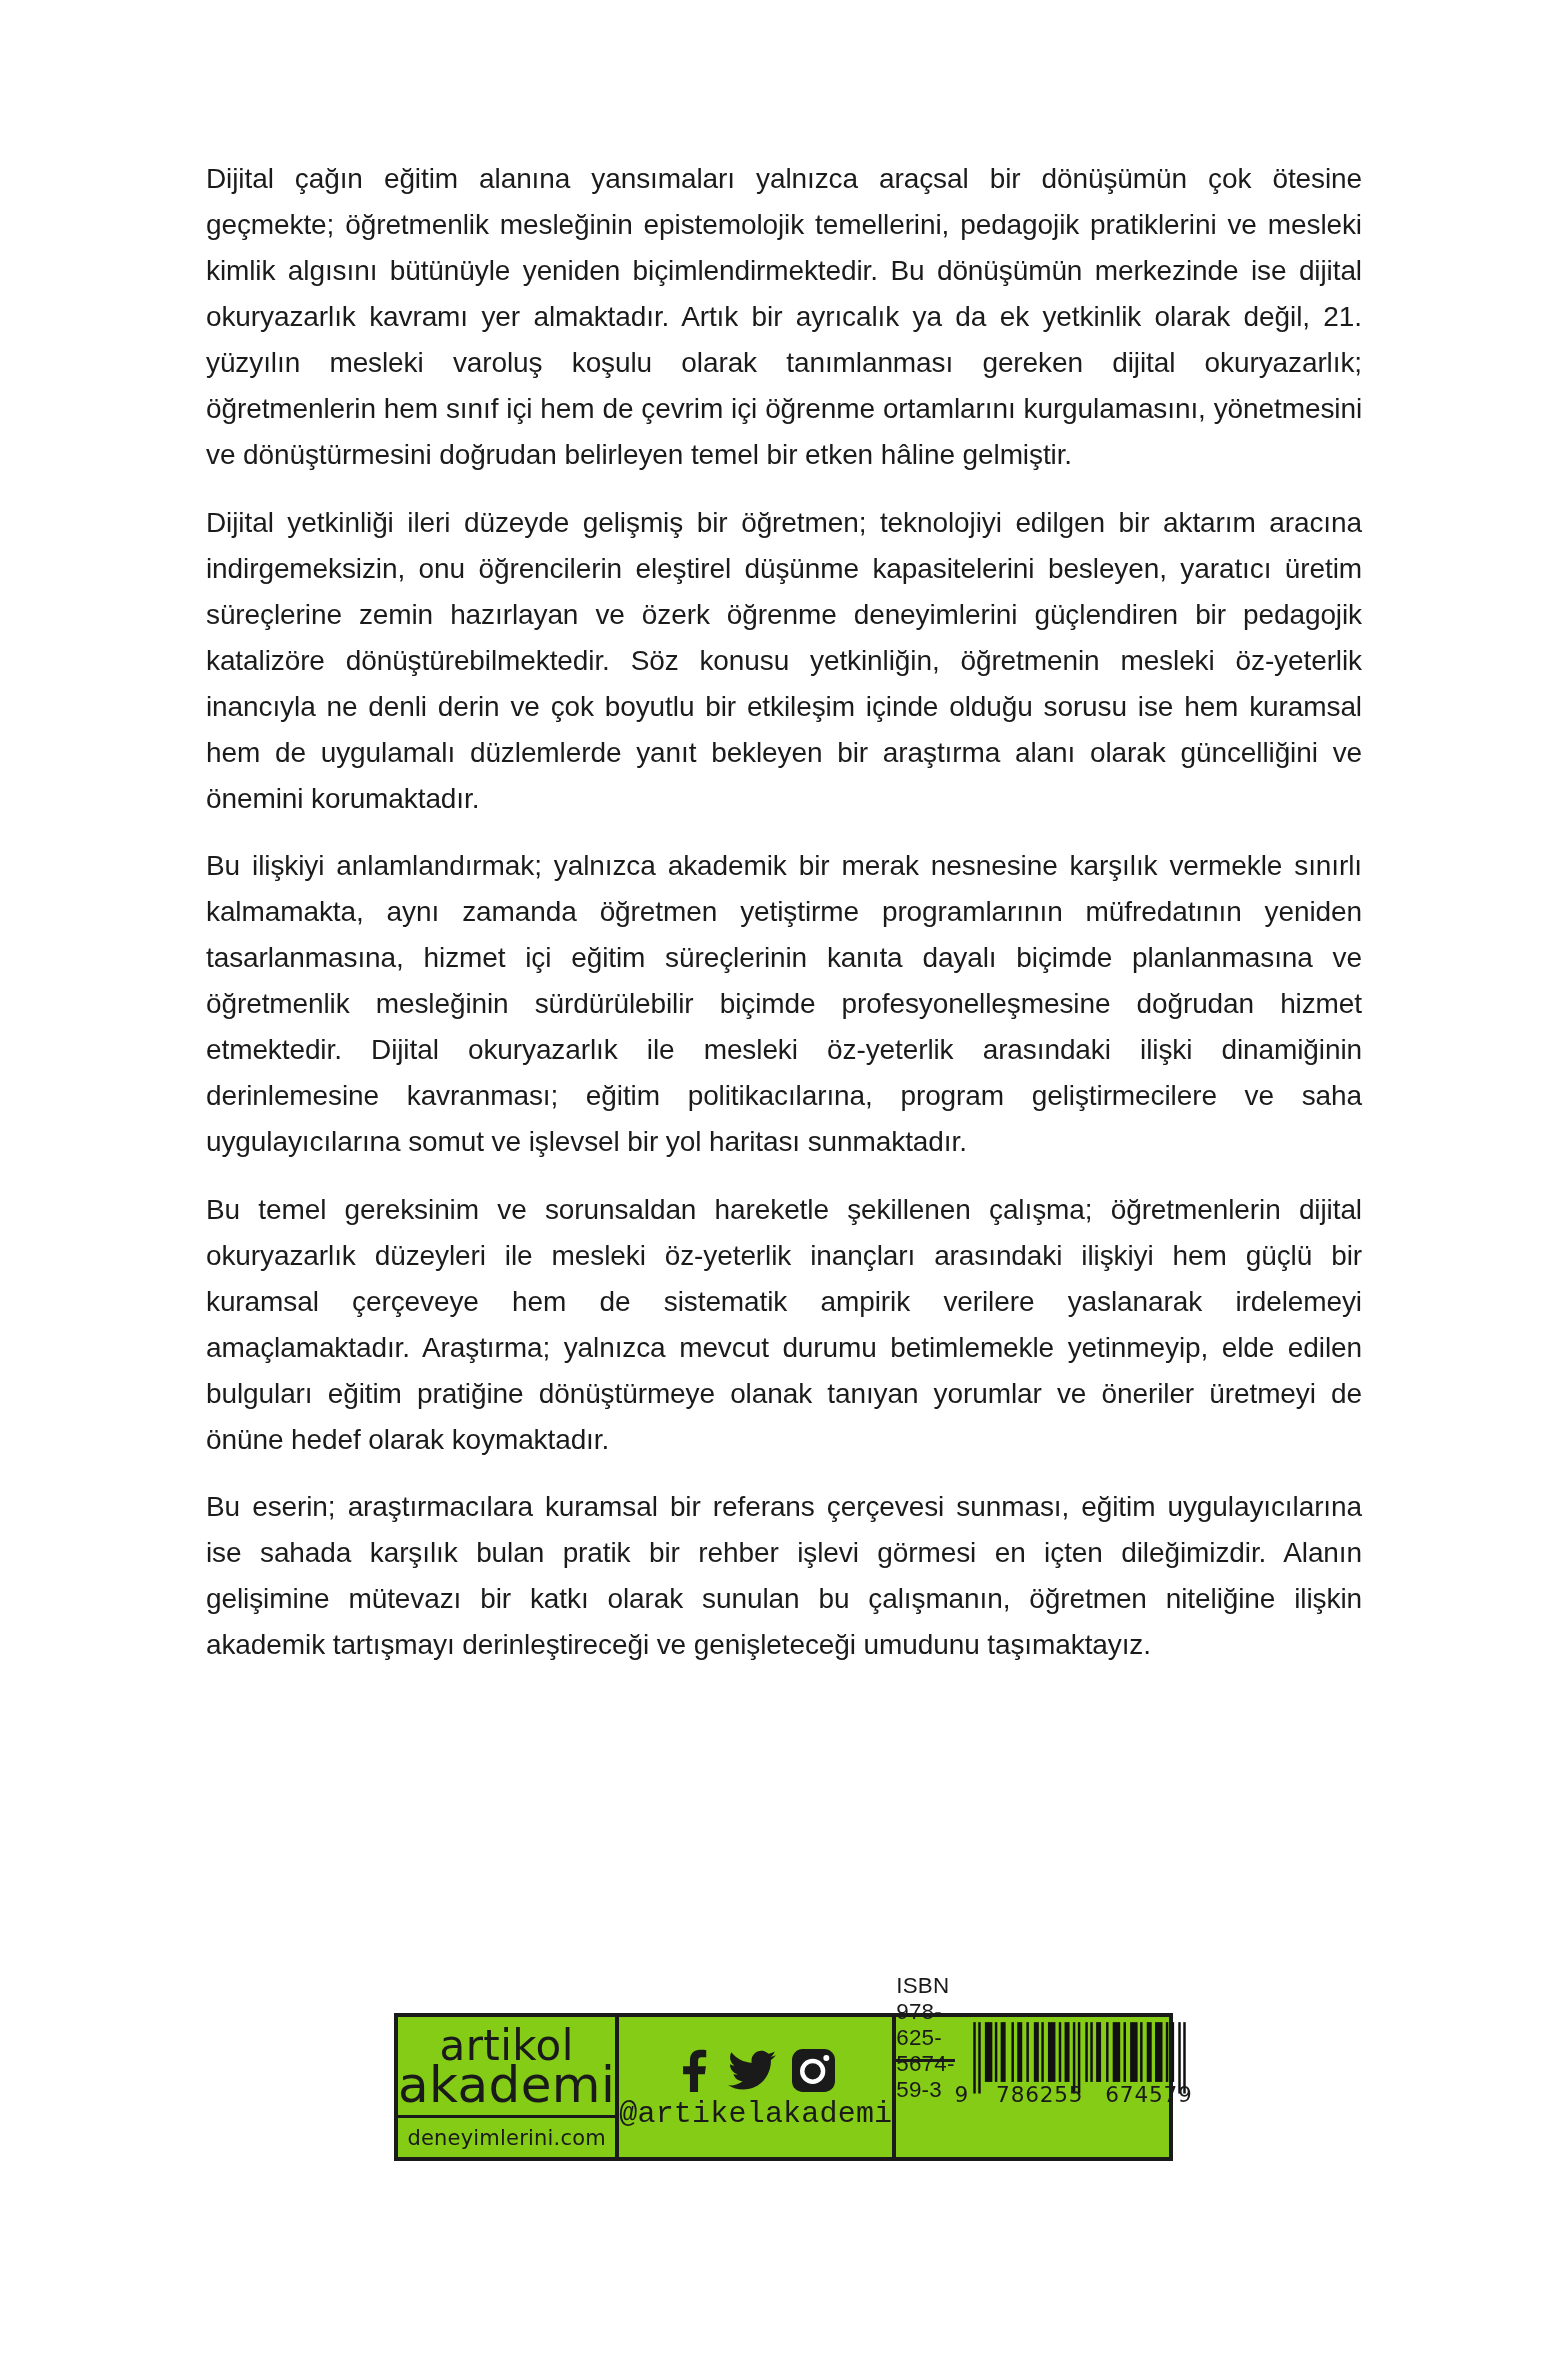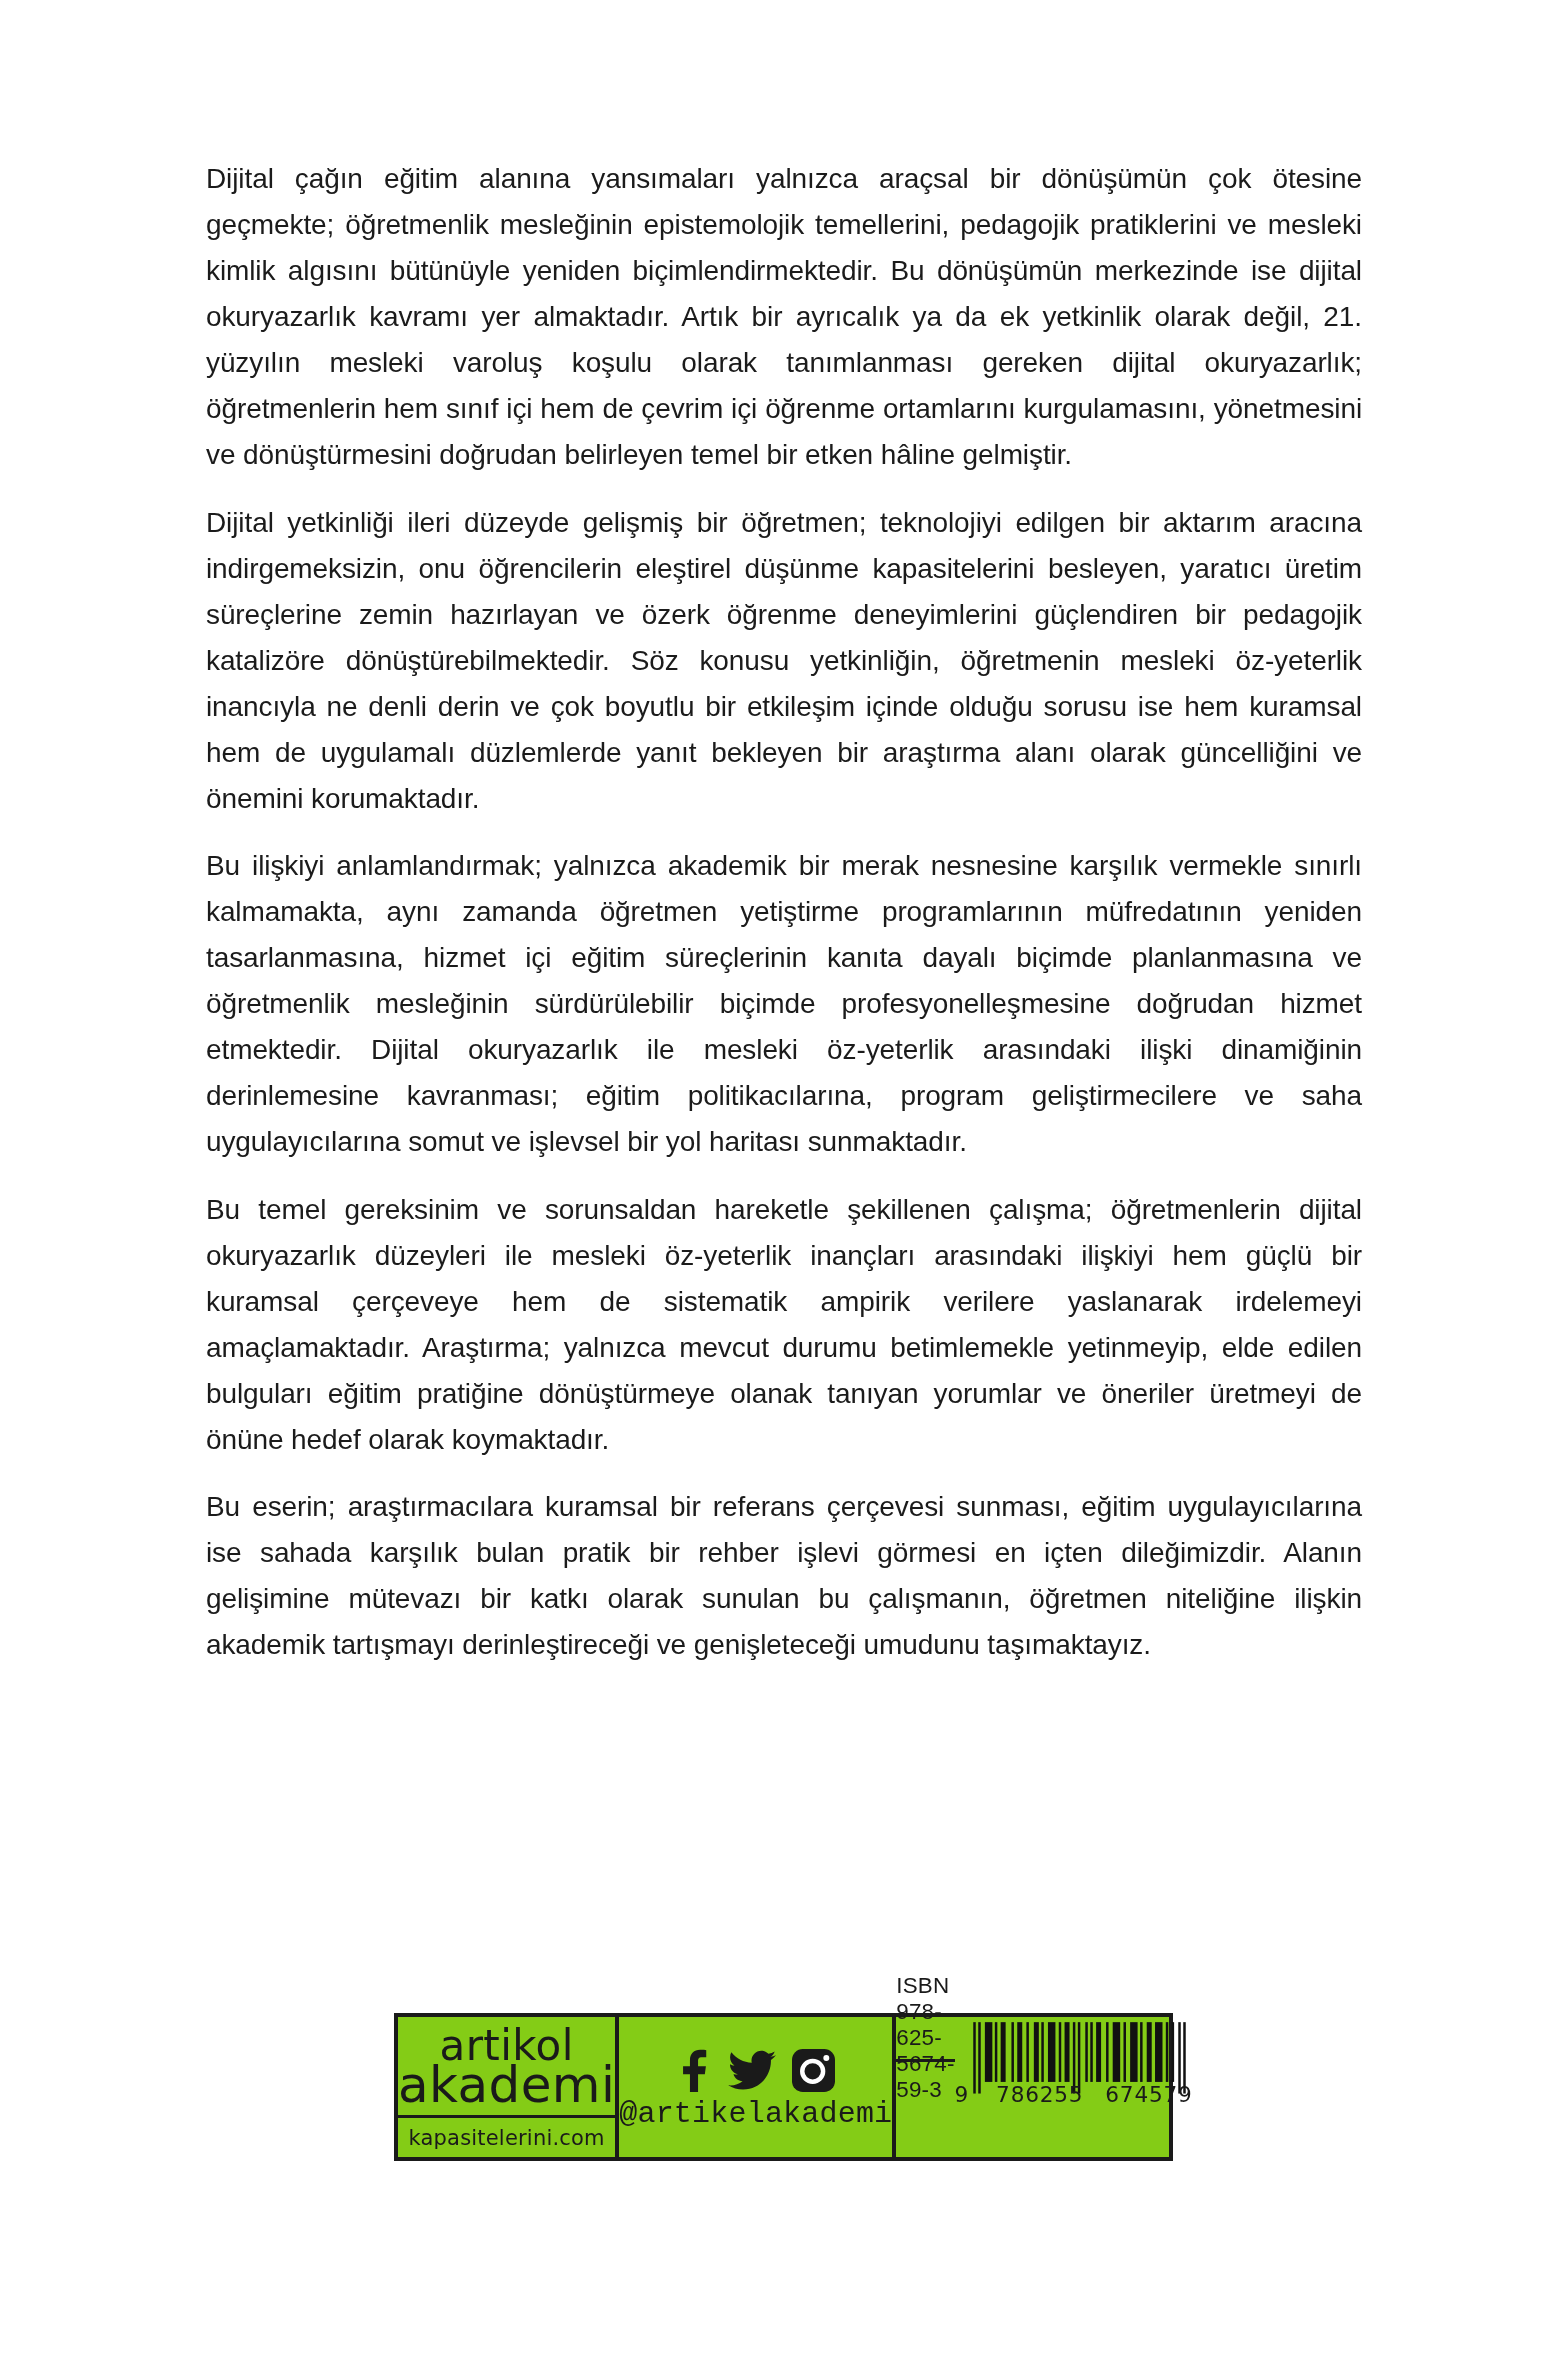--- a/index.html
+++ b/index.html
@@ -207,21 +207,21 @@
 
   <div class="footer-strip">
 
     <div class="brand-cell">
       <div class="brand-logo">
         <div class="logo-stack">
           <span class="logo-line1"><span>artikol</span><span class="logo-dot"></span></span>
           <span class="logo-line2">akademi</span>
         </div>
       </div>
-      <div class="brand-domain">kapasitelerini.com</div>
+      <div class="brand-domain">deneyimlerini.com</div>
     </div>
 
     <div class="social-cell">
       <div class="social-icons">
         <span>
           <svg width="35" height="43" viewBox="0 0 42 52" aria-hidden="true">
             <path fill="#1a1a1a" d="M26.5 52V30.5h8.2l1.3-9.6h-9.5v-6.1c0-2.8.8-4.7 4.8-4.7h5.1V1.5C35.5 1.2 32.5 1 29 1c-7.3 0-12.3 4.5-12.3 12.7v7.2H8.4v9.6h8.3V52z"></path>
           </svg>
         </span>
         <span>

